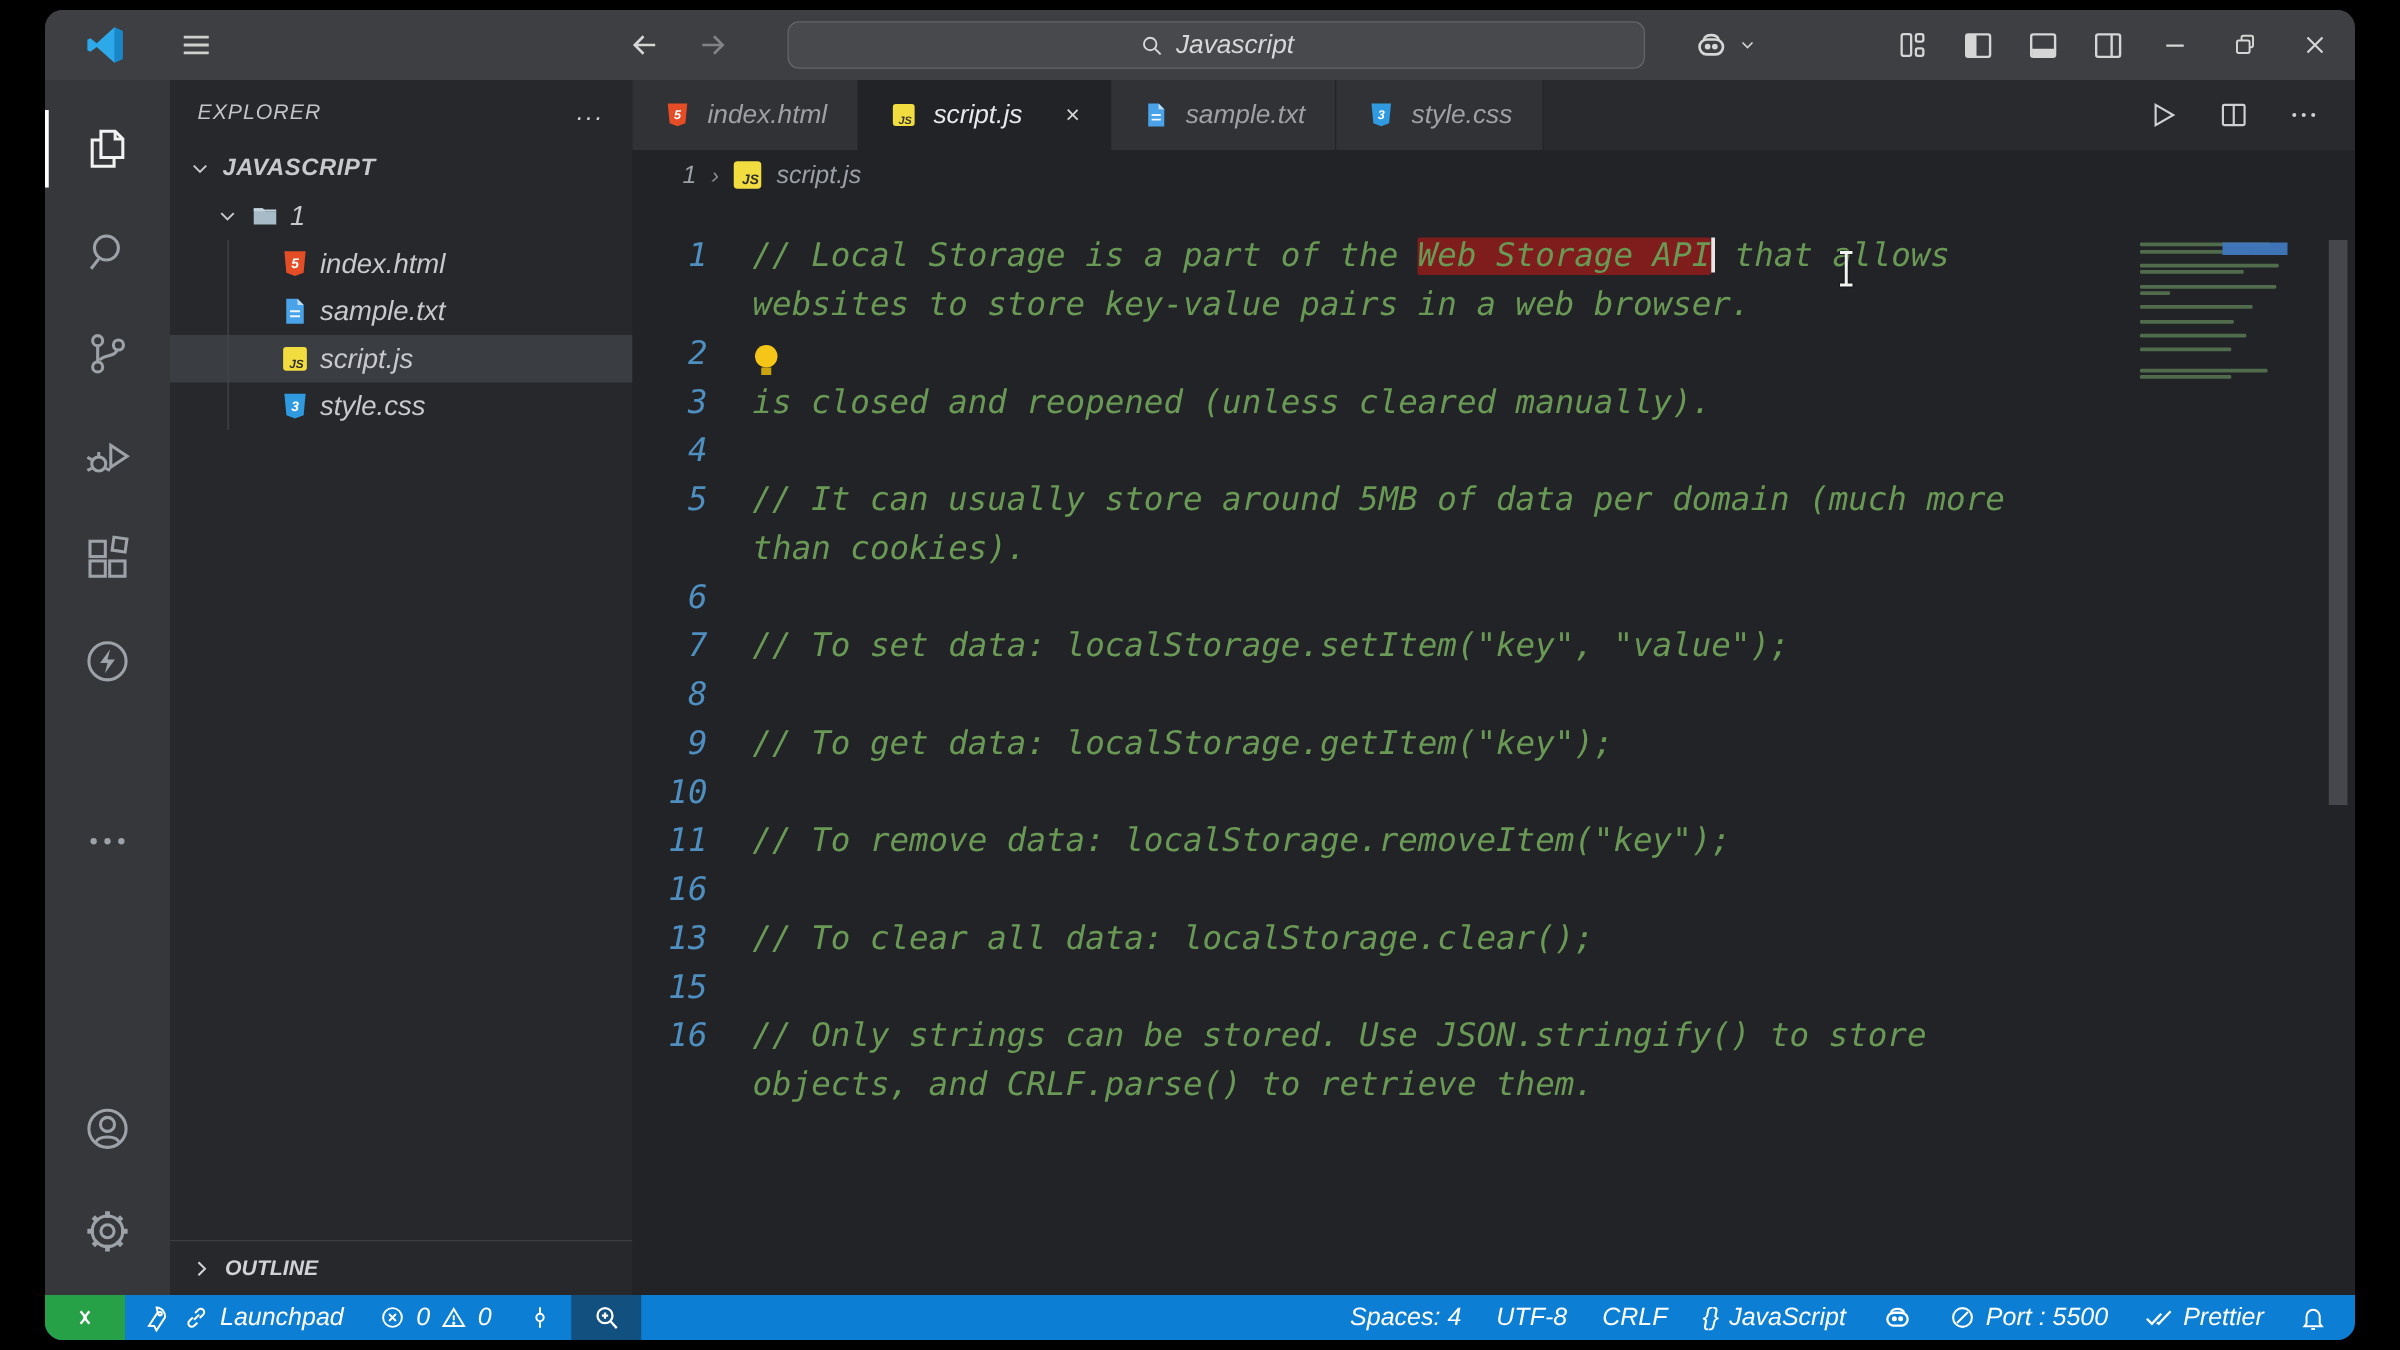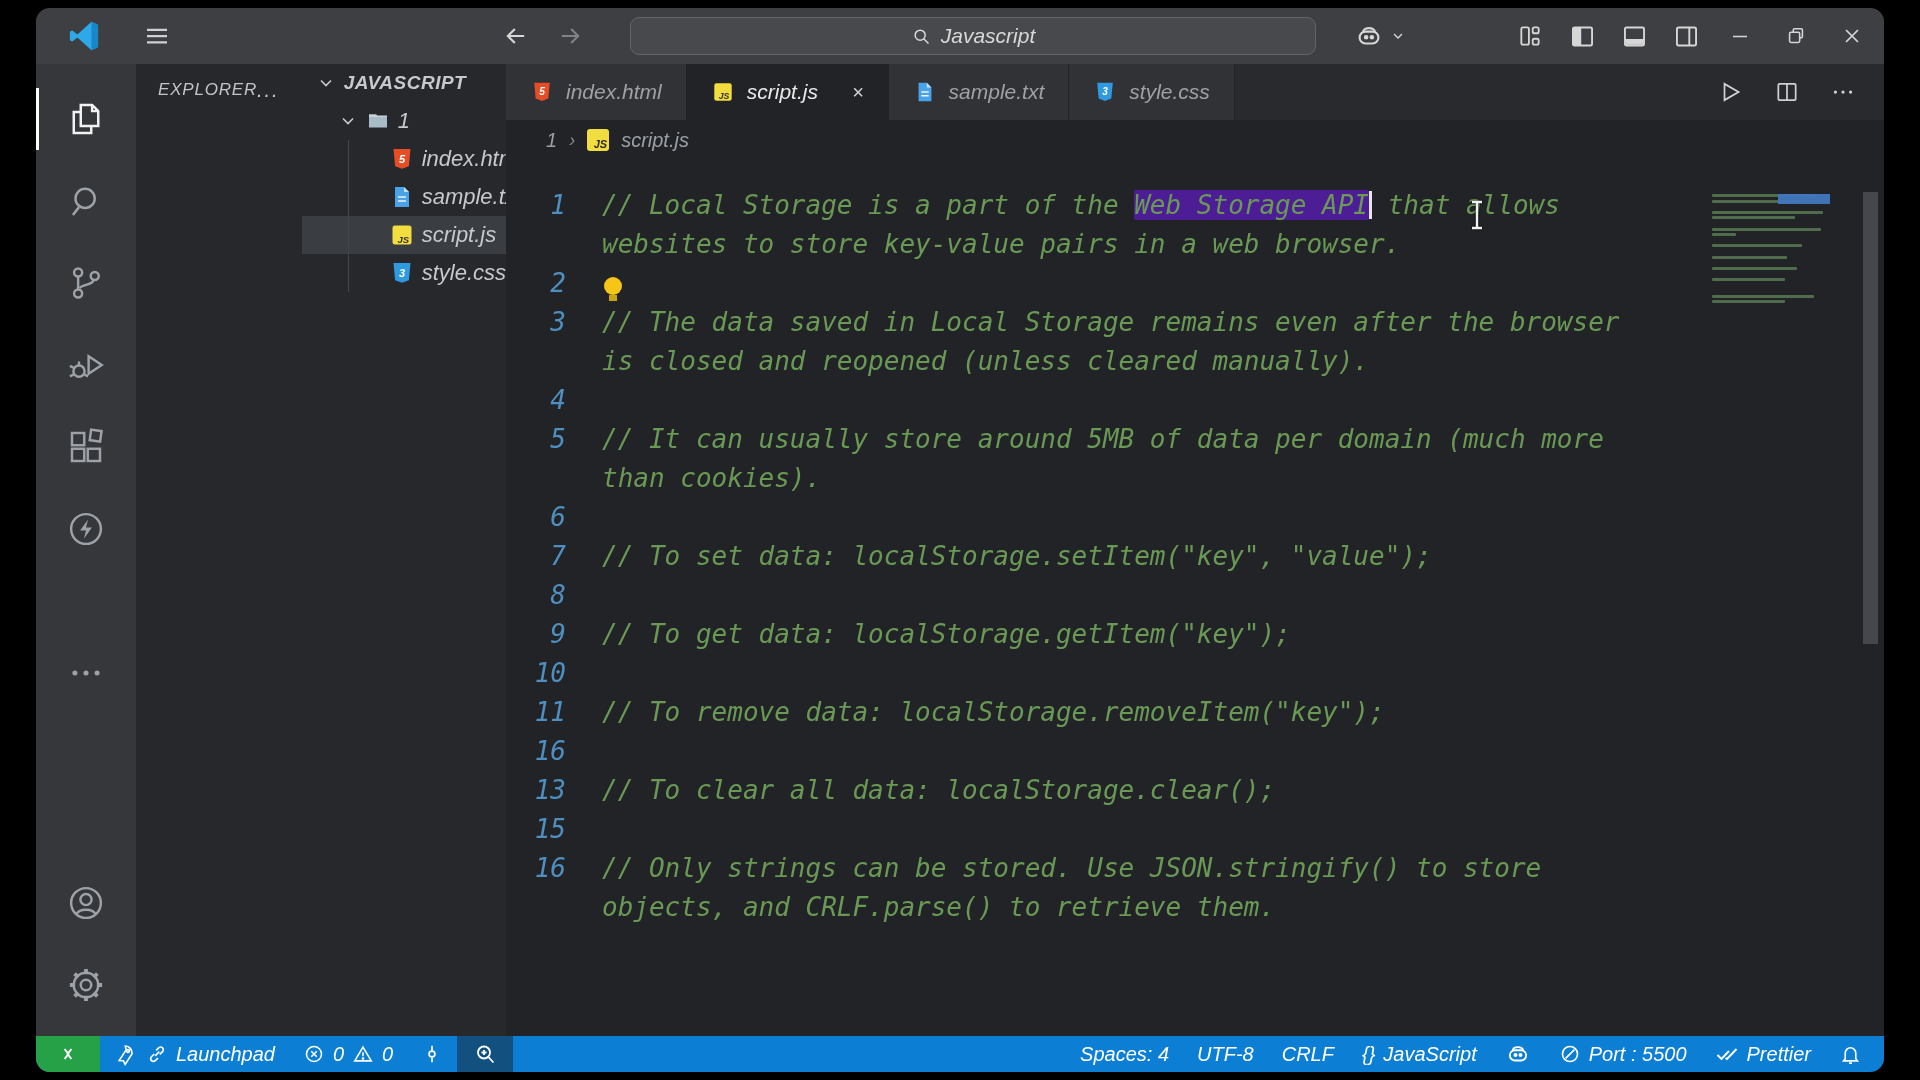--- a/index.html
+++ b/index.html
@@ -31,21 +31,21 @@
 
   .activitybar { width:100px; background:#35373b; display:flex; flex-direction:column;
                  align-items:center; padding:14px 0 10px 0; color:#9da2a8; }
   .act { width:100%; height:82px; display:flex; align-items:center; justify-content:center;
          position:relative; cursor:pointer; }
   .act.active { color:#f2f2f2; }
   .act.active::before { content:""; position:absolute; left:0; top:10px; bottom:10px; width:3px; background:#fff; }
   .act.gap { margin-top:62px; }
   .act.push { margin-top:auto; }
 
-  .sidebar { width:370px; background:#26282c; display:flex; color:#c7c9cc; }
+  .sidebar { width:370px; background:#26282c; display:flex; flex-direction:column; color:#c7c9cc; }
   .sb-head { height:52px; display:flex; align-items:center; padding:0 22px; font-size:17px;
              letter-spacing:.8px; color:#c2c4c7; }
   .sb-dots { margin-left:auto; cursor:pointer; letter-spacing:2px; font-size:20px; color:#cfcfcf; }
   .tree { font-size:22px; }
   .trow { height:38px; display:flex; align-items:center; gap:8px; cursor:pointer; }
   .trow.ws { padding-left:14px; font-weight:bold; font-size:19px; letter-spacing:.5px; }
   .trow.fold { padding-left:36px; }
   .tfiles { position:relative; }
   .tfiles::before { content:""; position:absolute; left:46px; top:0; bottom:0; width:1px; background:#43454a; }
   .trow.file { padding-left:88px; }
@@ -71,21 +71,21 @@
              font-size:11px; font-weight:bold; display:flex; align-items:flex-end; justify-content:flex-end;
              padding:1px 2px; font-family:"Liberation Sans",sans-serif; }
 
   .codearea { flex:1; position:relative; overflow:hidden;
               font-family:"DejaVu Sans Mono", monospace; font-size:26px; line-height:39px; color:#6a9955; }
   .codelines { position:absolute; top:26px; left:0; right:200px; }
   .cl { display:flex; }
   .gut { width:96px; flex:0 0 auto; text-align:right; padding-right:36px; color:#4f8fc0; }
   .rows { flex:1; min-width:0; }
   .code-row { height:39px; white-space:pre; }
-  .sel { background:#4c1d95; border-radius:2px; }
+  .sel { background:#7f1d1d; border-radius:2px; }
   .caret { display:inline-block; width:3px; height:28px; background:#e6e6e6; vertical-align:-5px; }
   .bulb { display:inline-block; width:18px; height:18px; border-radius:50%; background:#f5c518;
           position:relative; vertical-align:-3px; margin-left:2px; }
   .bulb::after { content:""; position:absolute; left:5px; bottom:-6px; width:8px; height:6px; background:#caa40f; }
 
   .minimap { position:absolute; top:34px; right:54px; width:118px; }
   .mm-row { height:3px; margin-bottom:2.6px; background:rgba(120,170,110,.55); border-radius:1px; }
   .mm-sel { position:absolute; right:0; top:0; width:52px; height:10px; background:rgba(64,120,190,.95); }
   .vscroll { position:absolute; right:6px; top:32px; width:15px; height:452px; background:rgba(130,132,138,.38); }
 
@@ -448,21 +448,20 @@
               </div>
               <div class="cl">
                 <div class="gut">2</div>
                 <div class="rows">
                   <div class="code-row"><span class="bulb"></span></div>
                 </div>
               </div>
               <div class="cl">
                 <div class="gut">3</div>
                 <div class="rows">
-                  <div class="code-row"><span>// The data saved in Local Storage remains even after the browser</span></div>
                   <div class="code-row"><span>is closed and reopened (unless cleared manually).</span></div>
                 </div>
               </div>
               <div class="cl">
                 <div class="gut">4</div>
                 <div class="rows">
                   <div class="code-row"></div>
                 </div>
               </div>
               <div class="cl">

